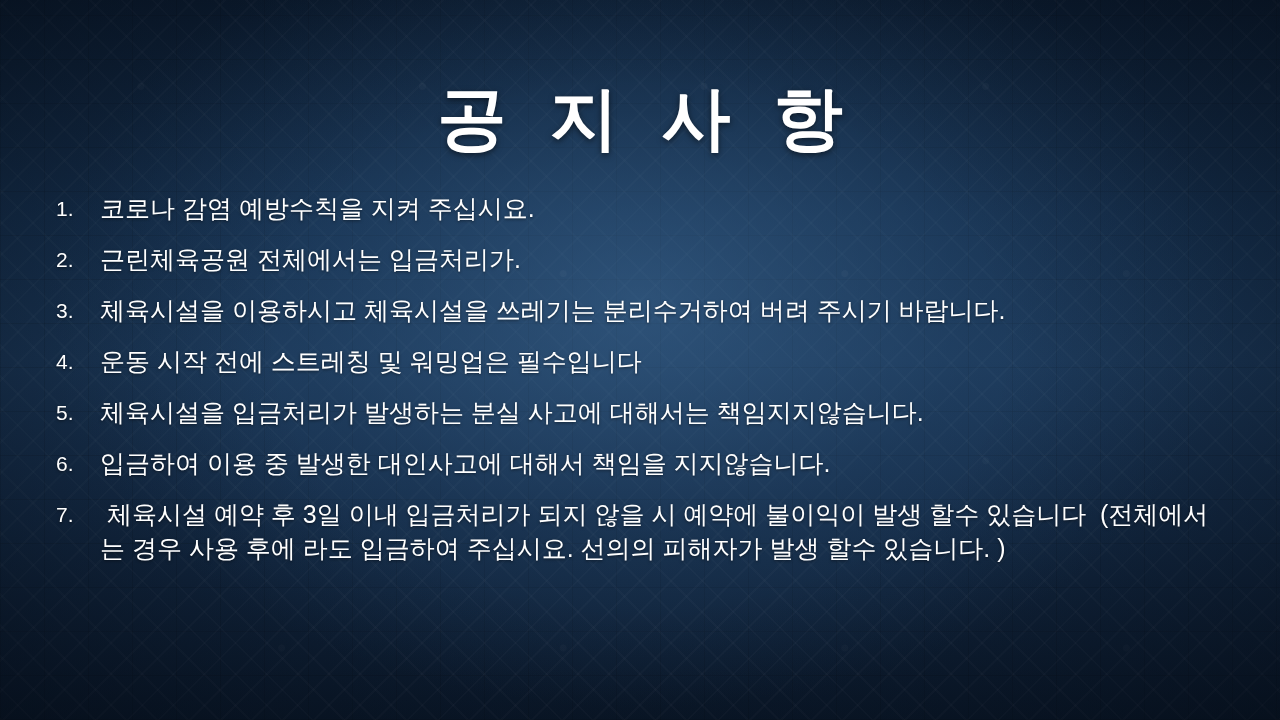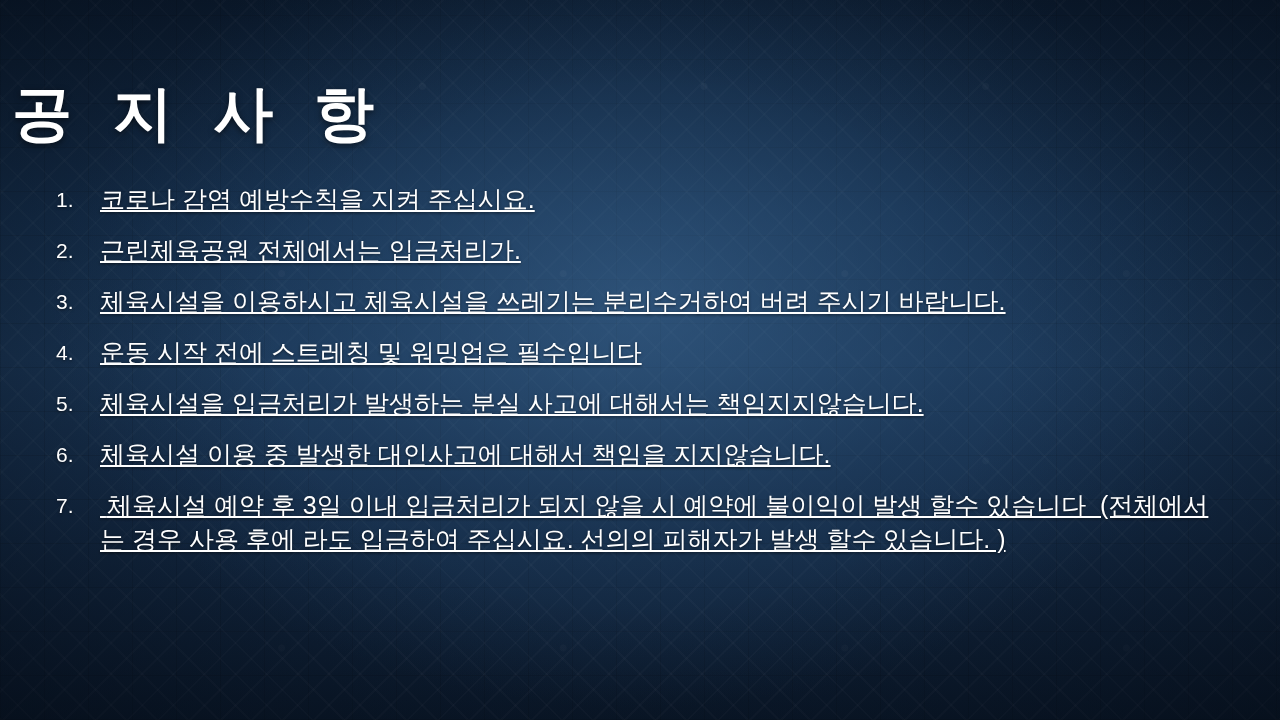--- a/index.html
+++ b/index.html
@@ -68,22 +68,23 @@
   .content {
     position: relative;
     z-index: 2;
     width: 100%;
     height: 100%;
   }
 
   .slide-title {
     margin: 0;
     padding-top: 84px;
+    text-align: center;
     color: #ffffff;
-    font-size: 60px;
+    font-size: 69px;
     font-weight: bold;
     letter-spacing: 12px;
     text-indent: 12px;
     line-height: 1.0;
     text-shadow: 0 2px 6px rgba(0,0,0,0.55);
   }
 
   .body-list {
     margin: 0;
     padding: 0;
@@ -108,21 +109,20 @@
     width: 44px;
     text-align: left;
     font-size: 21px;
     padding-top: 4px;
     color: #ffffff;
   }
 
   .item-text {
     flex: 1 1 auto;
     white-space: pre-wrap;
-    text-decoration: underline;
   }
 
   .item-last .item-text {
     max-width: 1130px;
   }
 </style>
 </head>
 <body>
 
 <div class="slide">
@@ -146,21 +146,21 @@
       <li>
         <span class="item-num">4.</span>
         <span class="item-text">운동 시작 전에 스트레칭 및 워밍업은 필수입니다</span>
       </li>
       <li>
         <span class="item-num">5.</span>
         <span class="item-text">체육시설을 입금처리가 발생하는 분실 사고에 대해서는 책임지지않습니다.</span>
       </li>
       <li>
         <span class="item-num">6.</span>
-        <span class="item-text">체육시설 이용 중 발생한 대인사고에 대해서 책임을 지지않습니다.</span>
+        <span class="item-text">입금하여 이용 중 발생한 대인사고에 대해서 책임을 지지않습니다.</span>
       </li>
       <li class="item-last">
         <span class="item-num">7.</span>
         <span class="item-text"> 체육시설 예약 후 3일 이내 입금처리가 되지 않을 시 예약에 불이익이 발생 할수 있습니다  (전체에서는 경우 사용 후에 라도 입금하여 주십시요. 선의의 피해자가 발생 할수 있습니다. )</span>
       </li>
     </ol>
 
   </div>
 </div>
 

